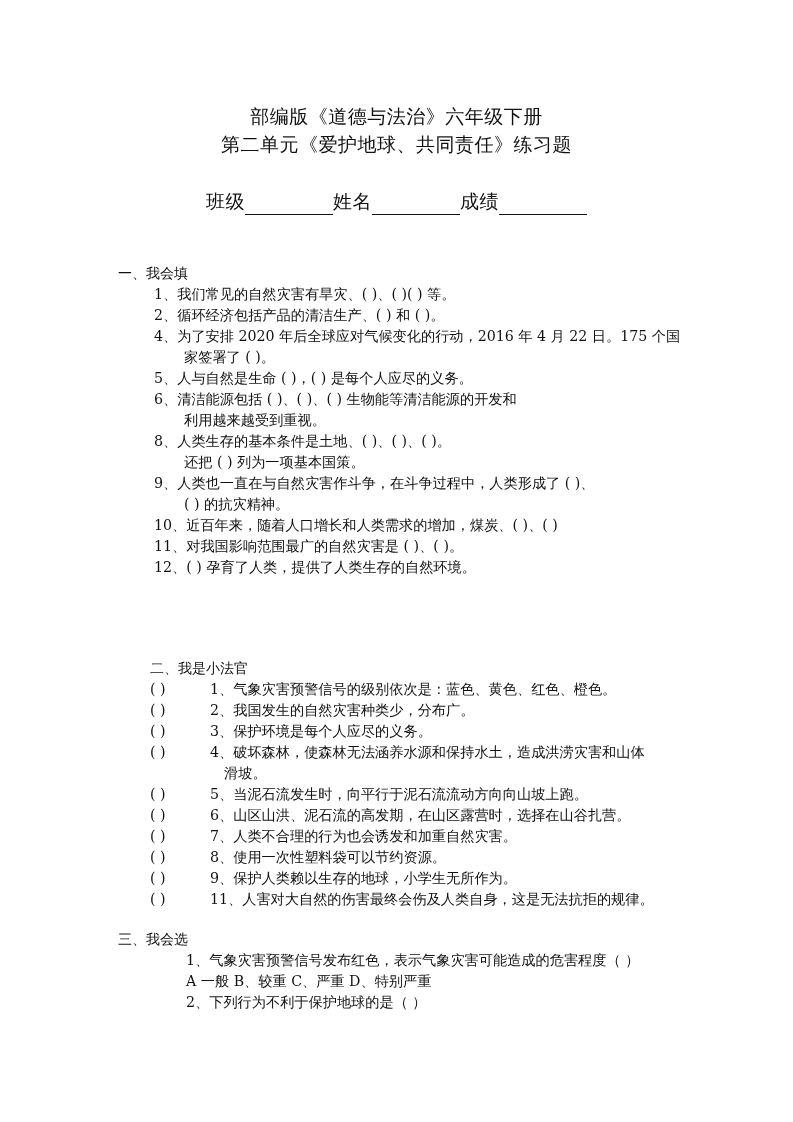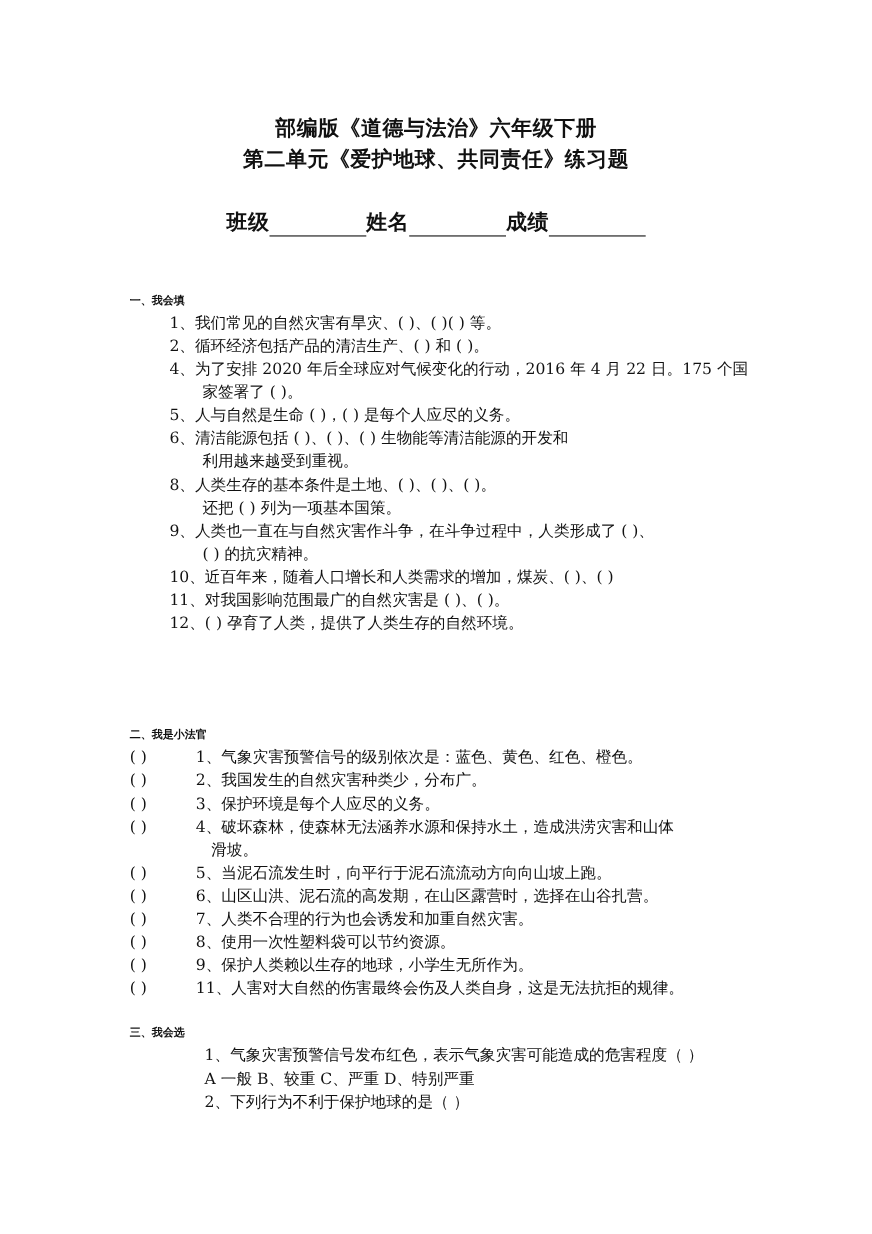--- a/index.html
+++ b/index.html
@@ -1,25 +1,25 @@
 <!DOCTYPE html>
 <html><head>
 <meta charset="utf-8">
 <style>
   html, body { margin: 0; padding: 0; background: #ffffff; }
   body { width: 793px; height: 1122px; position: relative; overflow: hidden;
          font-family: "DejaVu Serif", "Liberation Serif", serif; color: #111; }
   .title { position: absolute; left: 0; width: 793px; text-align: center;
-           font-weight: bold; font-size: 19px; letter-spacing: 0.5px; }
+           font-weight: normal; font-size: 19px; letter-spacing: 0.5px; }
   .t1 { top: 104px; }
   .t2 { top: 132px; }
   .t3 { top: 189px; }
   .blank { display: inline-block; width: 88px; border-bottom: 1.5px solid #111; height: 18px; vertical-align: bottom; }
   .section { position: absolute; left: 118px; width: 570px; font-size: 14.2px; }
-  .sec-head { font-weight: bold; font-family: "DejaVu Sans", "Liberation Sans", sans-serif; font-size: 10px; height: 21px; line-height: 21px; }
+  .sec-head { font-weight: normal; font-family: "DejaVu Sans", "Liberation Sans", sans-serif; font-size: 14px; height: 21px; line-height: 21px; }
   .line { height: 21px; line-height: 21px; white-space: nowrap; margin-left: 36px; }
   .indent1 { padding-left: 30px; }
   .judge-line { height: 21px; line-height: 21px; white-space: nowrap; display: flex; }
   .paren { width: 60px; display: inline-block; }
   .judge-cont { padding-left: 74px; }
   .choice { padding-left: 32px; }
 </style>
 </head>
 <body>
 
@@ -40,21 +40,21 @@
   <div class="line indent1">利用越来越受到重视。</div>
   <div class="line">8、人类生存的基本条件是土地、(          )、(          )、(          )。</div>
   <div class="line indent1">还把 (          ) 列为一项基本国策。</div>
   <div class="line">9、人类也一直在与自然灾害作斗争，在斗争过程中，人类形成了 (          )、</div>
   <div class="line indent1">(          ) 的抗灾精神。</div>
   <div class="line">10、近百年来，随着人口增长和人类需求的增加，煤炭、(          )、(          )</div>
   <div class="line">11、对我国影响范围最广的自然灾害是 (          )、(          )。</div>
   <div class="line">12、(          ) 孕育了人类，提供了人类生存的自然环境。</div>
 </div>
 
-<div class="section" style="top:658px;">
+<div class="section" style="top:658px;margin-left:32px;">
   <div class="sec-head">二、我是小法官</div>
   <div class="judge-line">
       <span class="paren">(         )</span>
       <span>1、气象灾害预警信号的级别依次是：蓝色、黄色、红色、橙色。</span>
     </div>
   <div class="judge-line">
       <span class="paren">(         )</span>
       <span>2、我国发生的自然灾害种类少，分布广。</span>
     </div>
   <div class="judge-line">

